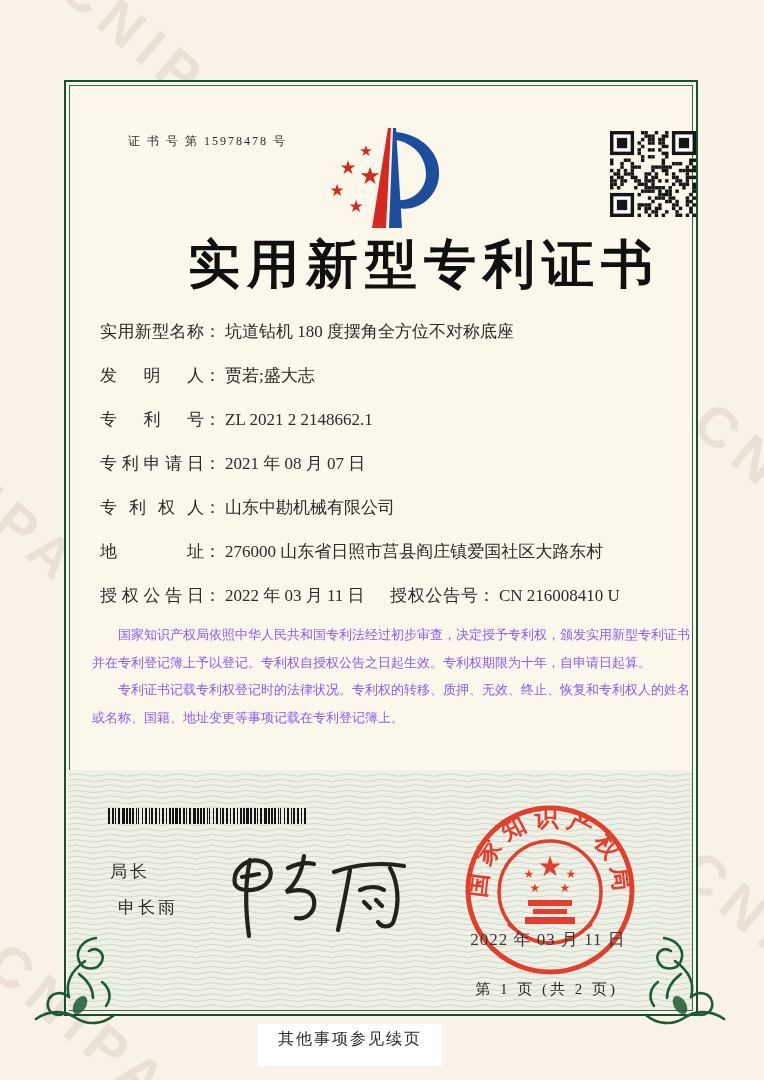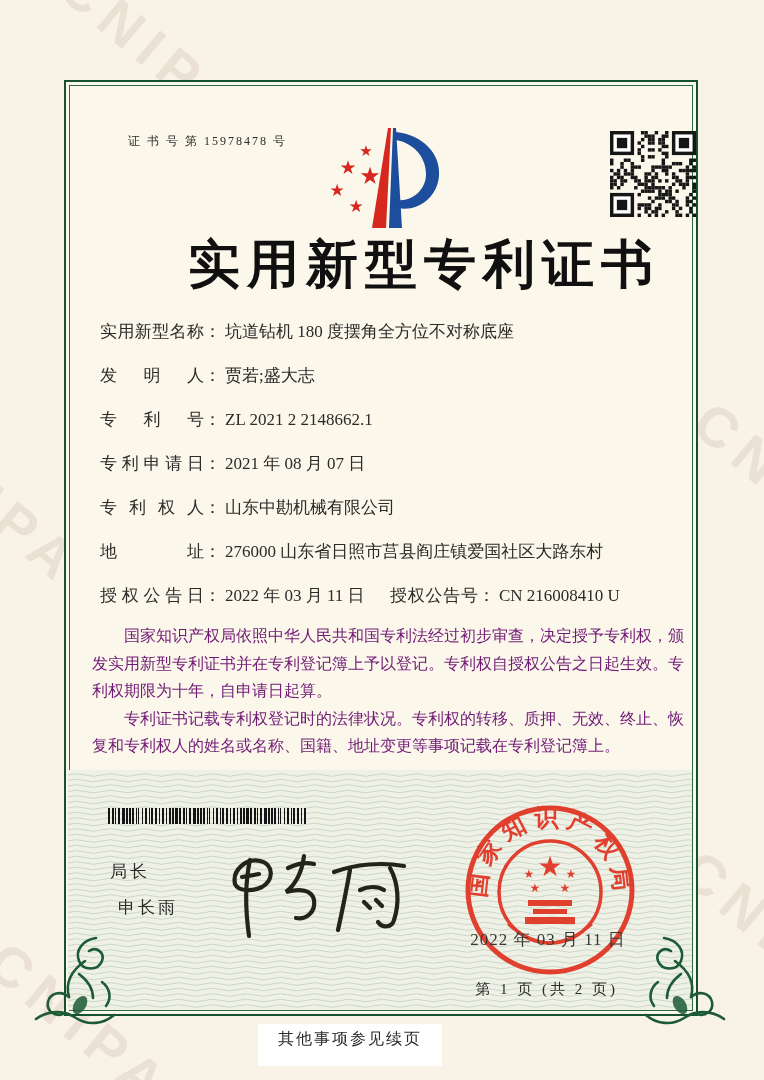--- a/index.html
+++ b/index.html
@@ -19,22 +19,22 @@
   .qr{position:absolute;left:610px;top:131px;z-index:2;}
   .title{position:absolute;left:65px;top:230px;width:718px;text-align:center;
       font-size:52px;font-weight:bold;letter-spacing:7px;color:#101010;z-index:2;}
   .fields{position:absolute;left:100px;top:321px;width:570px;z-index:2;font-size:17px;}
   .frow{display:flex;height:22px;line-height:22px;margin-bottom:22px;position:relative;}
   .flabel{display:inline-block;width:104px;text-align:justify;text-align-last:justify;}
   .fsep{display:inline-block;margin-right:4px;}
   .fval{white-space:nowrap;}
   .pair2{position:absolute;left:290px;top:0;display:flex;}
   .pair2 .flabel{width:88px;}
-  .paras{position:absolute;left:92px;top:622px;width:602px;font-size:16px;
-      line-height:27.5px;color:#701a75;z-index:2;}
+  .paras{position:absolute;left:92px;top:622px;width:602px;font-size:13px;
+      line-height:27.5px;color:#8b5cf6;z-index:2;font-family:Liberation Mono, monospace;}
   .paras p{margin:0;text-indent:2em;}
   .barcode{position:absolute;left:108px;top:806px;z-index:3;}
   .sig-title{position:absolute;left:110px;top:860px;font-size:17px;letter-spacing:3px;z-index:3;}
   .sig-name{position:absolute;left:110px;top:896px;font-size:17px;letter-spacing:3px;z-index:3;margin-left:8px;}
   .signature{position:absolute;left:222px;top:838px;z-index:4;}
   .seal{position:absolute;left:452px;top:804px;z-index:4;opacity:0.93;}
   .seal-date{position:absolute;left:458px;top:928px;width:180px;text-align:center;
       font-size:17px;letter-spacing:1px;color:#3a3a34;z-index:5;}
   .pageinfo{position:absolute;left:65px;top:980px;width:553px;text-align:right;
       font-size:15px;letter-spacing:3px;z-index:3;}

